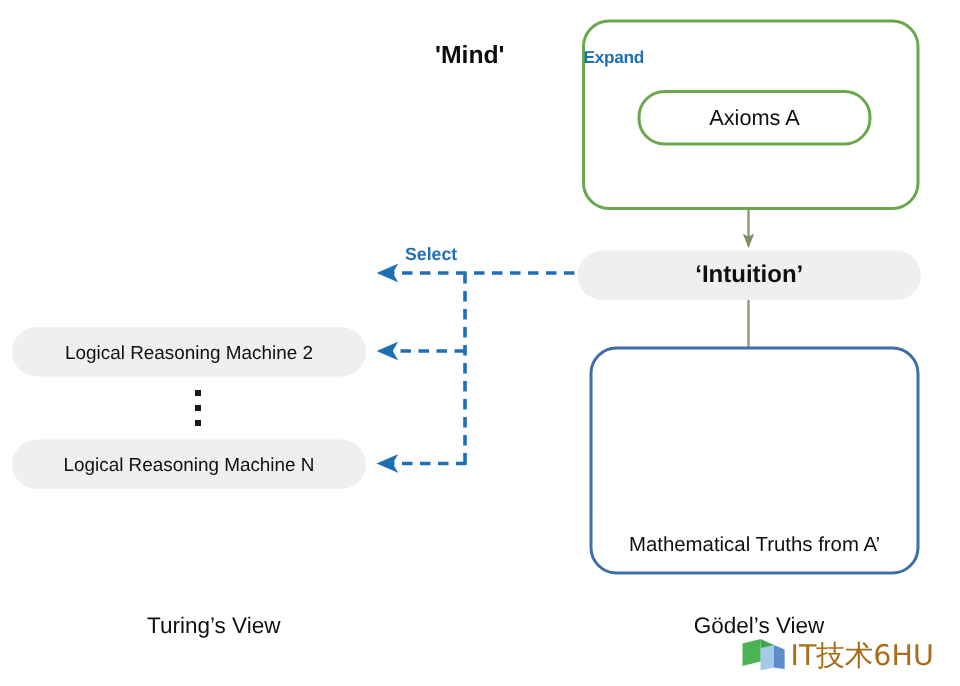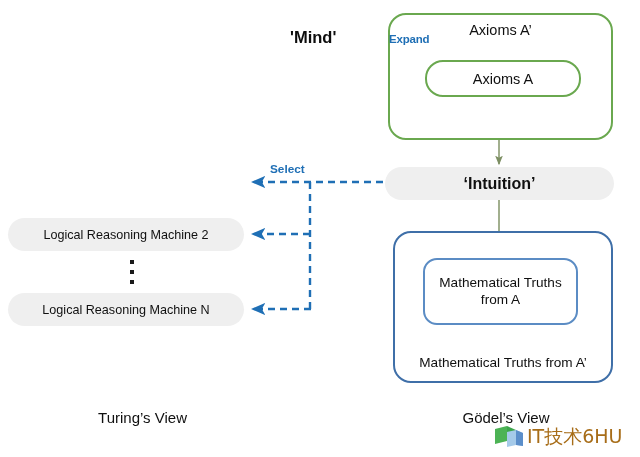--- a/index.html
+++ b/index.html
@@ -227,21 +227,20 @@
 
       <line x1="310" y1="234" x2="252" y2="234" stroke="#1f6fb5" stroke-width="2.4" stroke-dasharray="7,5" marker-end="url(#arrow-blue)"></line>
 
       <line x1="311" y1="309" x2="252" y2="309" stroke="#1f6fb5" stroke-width="2.4" stroke-dasharray="7,5" marker-end="url(#arrow-blue)"></line>
     </g>
   </svg>
 
   <div class="mind-label">'Mind'</div>
 
   <div class="mind-outer"></div>
-  <div class="axioms-a-prime">Axioms A’</div>
 
   <div class="mind-inner">
     <span class="axioms-a-label">Axioms A</span>
   </div>
 
   <div class="expand-label">Expand</div>
 
   <div class="intuition-box">
     <span>‘Intuition’</span>
   </div>
@@ -255,23 +254,20 @@
 
   <div class="ellipsis-dots">
     <i></i>
       <i></i>
       <i></i>
   </div>
 
   <div class="select-label">Select</div>
 
   <div class="godel-outer"></div>
-  <div class="godel-inner">
-    <span>Mathematical Truths from A</span>
-  </div>
   <div class="godel-outer-label">Mathematical Truths from A’</div>
 
   <div class="caption" id="caption-turing">Turing’s View</div>
   <div class="caption" id="caption-godel">Gödel’s View</div>
 
   <div class="watermark">
     <svg width="30" height="24" viewBox="0 0 30 24">
       <path d="M1 4 L13 1 L13 16 L1 19 Z" fill="#3fae49"></path>
       <path d="M13 1 L22 5 L22 20 L13 16 Z" fill="#2f9f3f"></path>
       <path d="M13 7 L22 5 L29 8 L29 21 L22 20 L13 22 Z" fill="#9fc6e8"></path>

